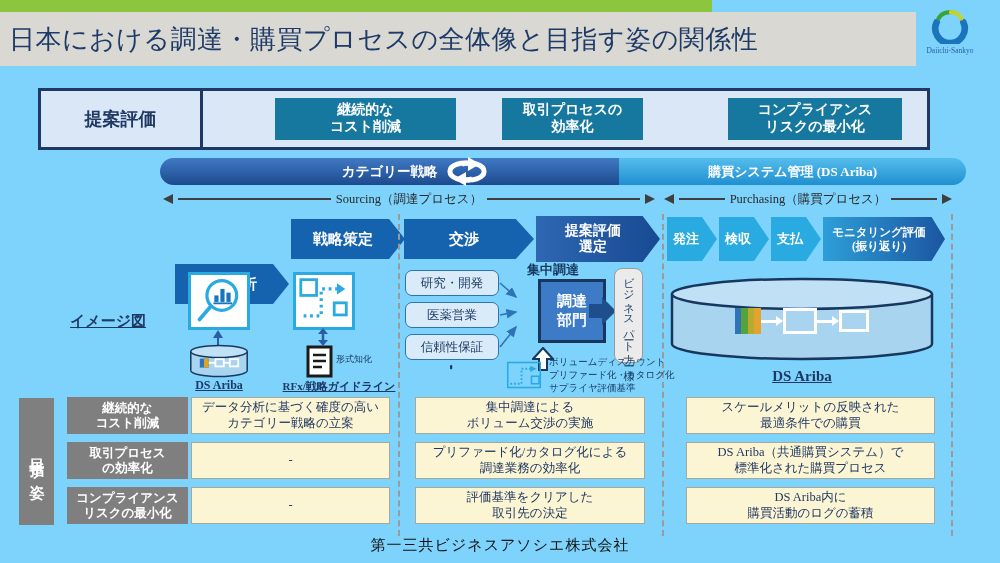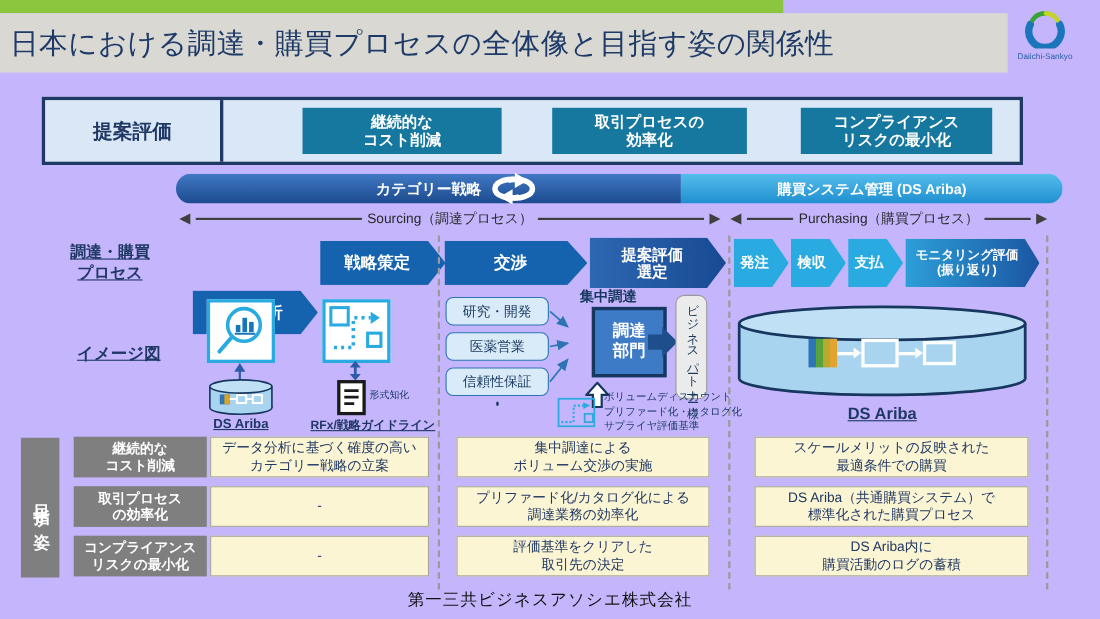--- a/index.html
+++ b/index.html
@@ -1,40 +1,40 @@
 <!DOCTYPE html>
 <html><head>
 <meta charset="utf-8">
 <style>
   html,body{margin:0;padding:0;background:#fff;}
   *{box-sizing:border-box;}
   .slide{
-    position:relative;width:1000px;height:563px;background:#c4b5fd;overflow:hidden;
-    font-family:Liberation Sans, sans-serif;color:#203864;
+    position:relative;width:1000px;height:563px;background:#7dd3fc;overflow:hidden;
+    font-family:Liberation Serif, serif;color:#203864;
   }
   .pre{white-space:pre-line;}
 
   
   .green-bar{position:absolute;left:0;top:0;width:712px;height:12px;background:#8cc63e;}
   .title-bar{position:absolute;left:0;top:12px;width:916px;height:54px;background:#d9d8d2;
     display:flex;align-items:center;padding-left:9px;}
   .title{font-size:26px;color:#1e3a68;letter-spacing:.5px;}
   .logo{position:absolute;right:10px;top:6px;width:80px;height:58px;text-align:center;}
   .logo-text{font-size:7.5px;color:#2b5ea7;margin-top:-2px;}
 
   
   .purpose{position:absolute;left:38px;top:88px;width:892px;height:62px;
     border:3px solid #1f3864;background:#d9e7f6;}
   .purpose-divider{position:absolute;left:159px;top:0;bottom:0;width:3px;background:#1f3864;}
   .purpose-label{position:absolute;left:0;top:0;width:159px;height:100%;display:flex;
     align-items:center;justify-content:center;font-weight:bold;font-size:18px;color:#1f3864;}
   .goal{position:absolute;top:7px;height:42px;background:#16789f;color:#fff;font-weight:bold;
     font-size:14px;display:flex;align-items:center;justify-content:center;text-align:center;line-height:1.2;}
   .goal1{left:234px;width:181px;}
-  .goal2{left:461px;width:177px;}
+  .goal2{left:461px;width:141px;}
   .goal3{left:687px;width:174px;}
 
   
   .banner{position:absolute;left:160px;top:158px;width:806px;height:27px;border-radius:14px;
     overflow:hidden;display:flex;}
   .banner-left{width:57%;background:linear-gradient(180deg,#4079c4,#1c4a8e);display:flex;
     align-items:center;justify-content:center;color:#fff;font-weight:bold;font-size:13.5px;}
   .banner-right{flex:1;background:linear-gradient(180deg,#55bdec,#1f8fd0);display:flex;
     align-items:center;justify-content:center;color:#fff;font-weight:bold;font-size:13px;}
   .sync-icon{position:absolute;left:432px;top:156px;width:64px;height:31px;}
@@ -175,22 +175,20 @@
     <div class="tri-r"></div>
   </div>
   <div class="phase phase-purchasing">
     <div class="tri-l"></div>
     <div class="line"></div>
     <div class="ptext">Purchasing（購買プロセス）</div>
     <div class="line"></div>
     <div class="tri-r"></div>
   </div>
 
-  <div class="proc-label pre">調達・購買
-プロセス</div>
   <div class="chev chev-kankyo">環境分析</div>
   <div class="chev chev-senryaku">戦略策定</div>
   <div class="chev chev-kosho">交渉</div>
   <div class="chev chev-teian pre">提案評価
 選定</div>
   <div class="chev chev-sm chev-hachu pre">発注</div>
   <div class="chev chev-sm chev-kenshu pre">検収</div>
   <div class="chev chev-sm chev-shiharai pre">支払</div>
   <div class="chev chev-monitor pre">モニタリング評価
 (振り返り)</div>

